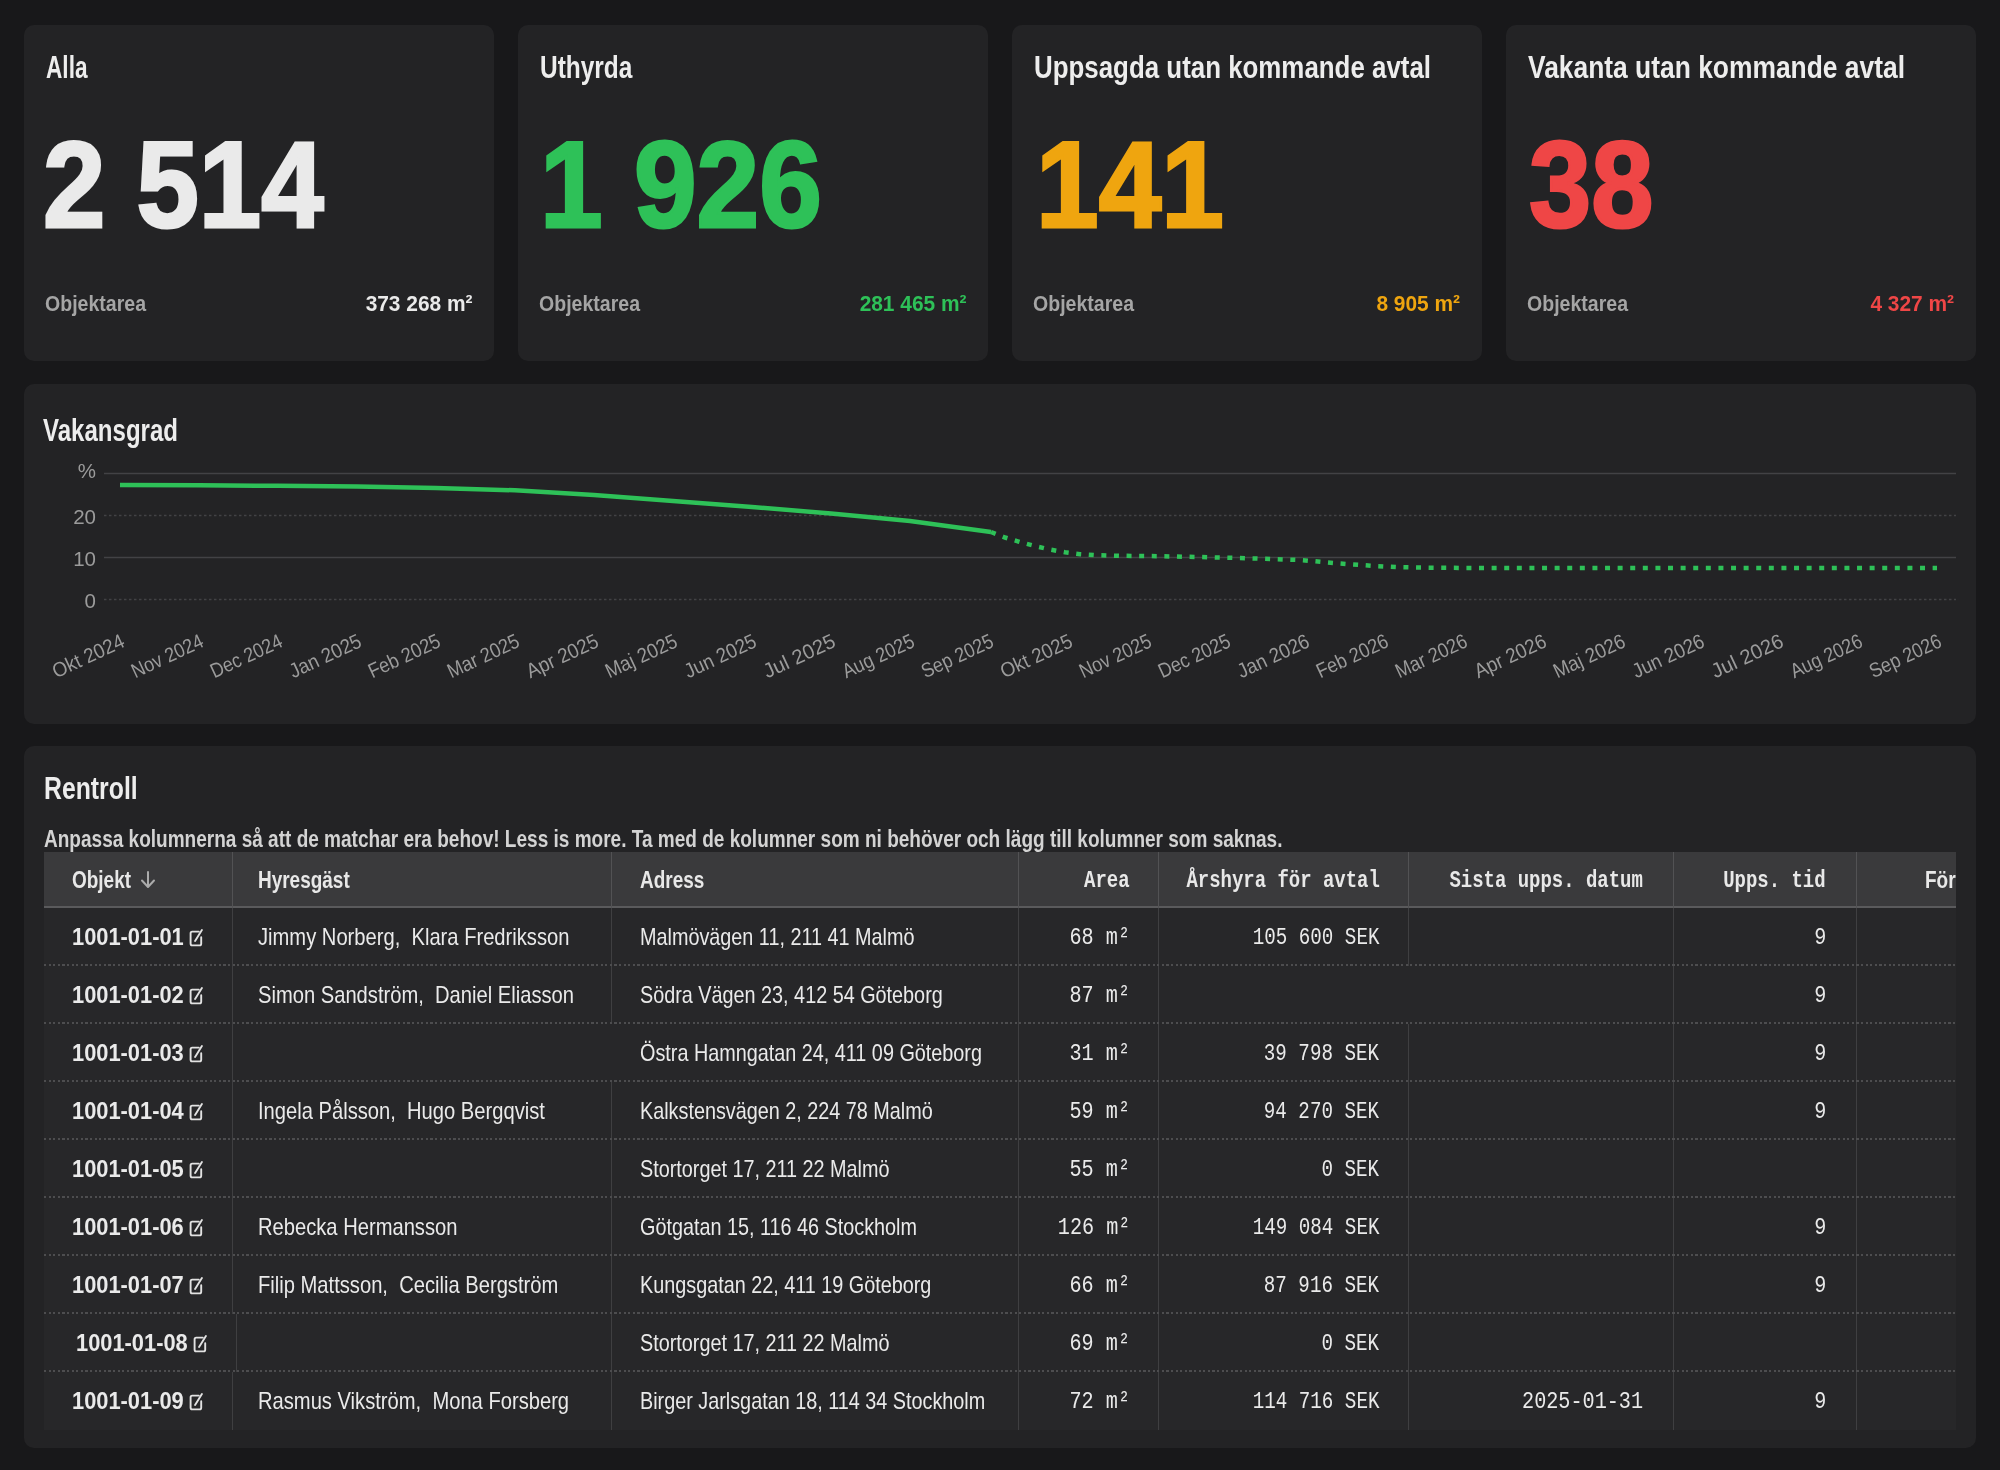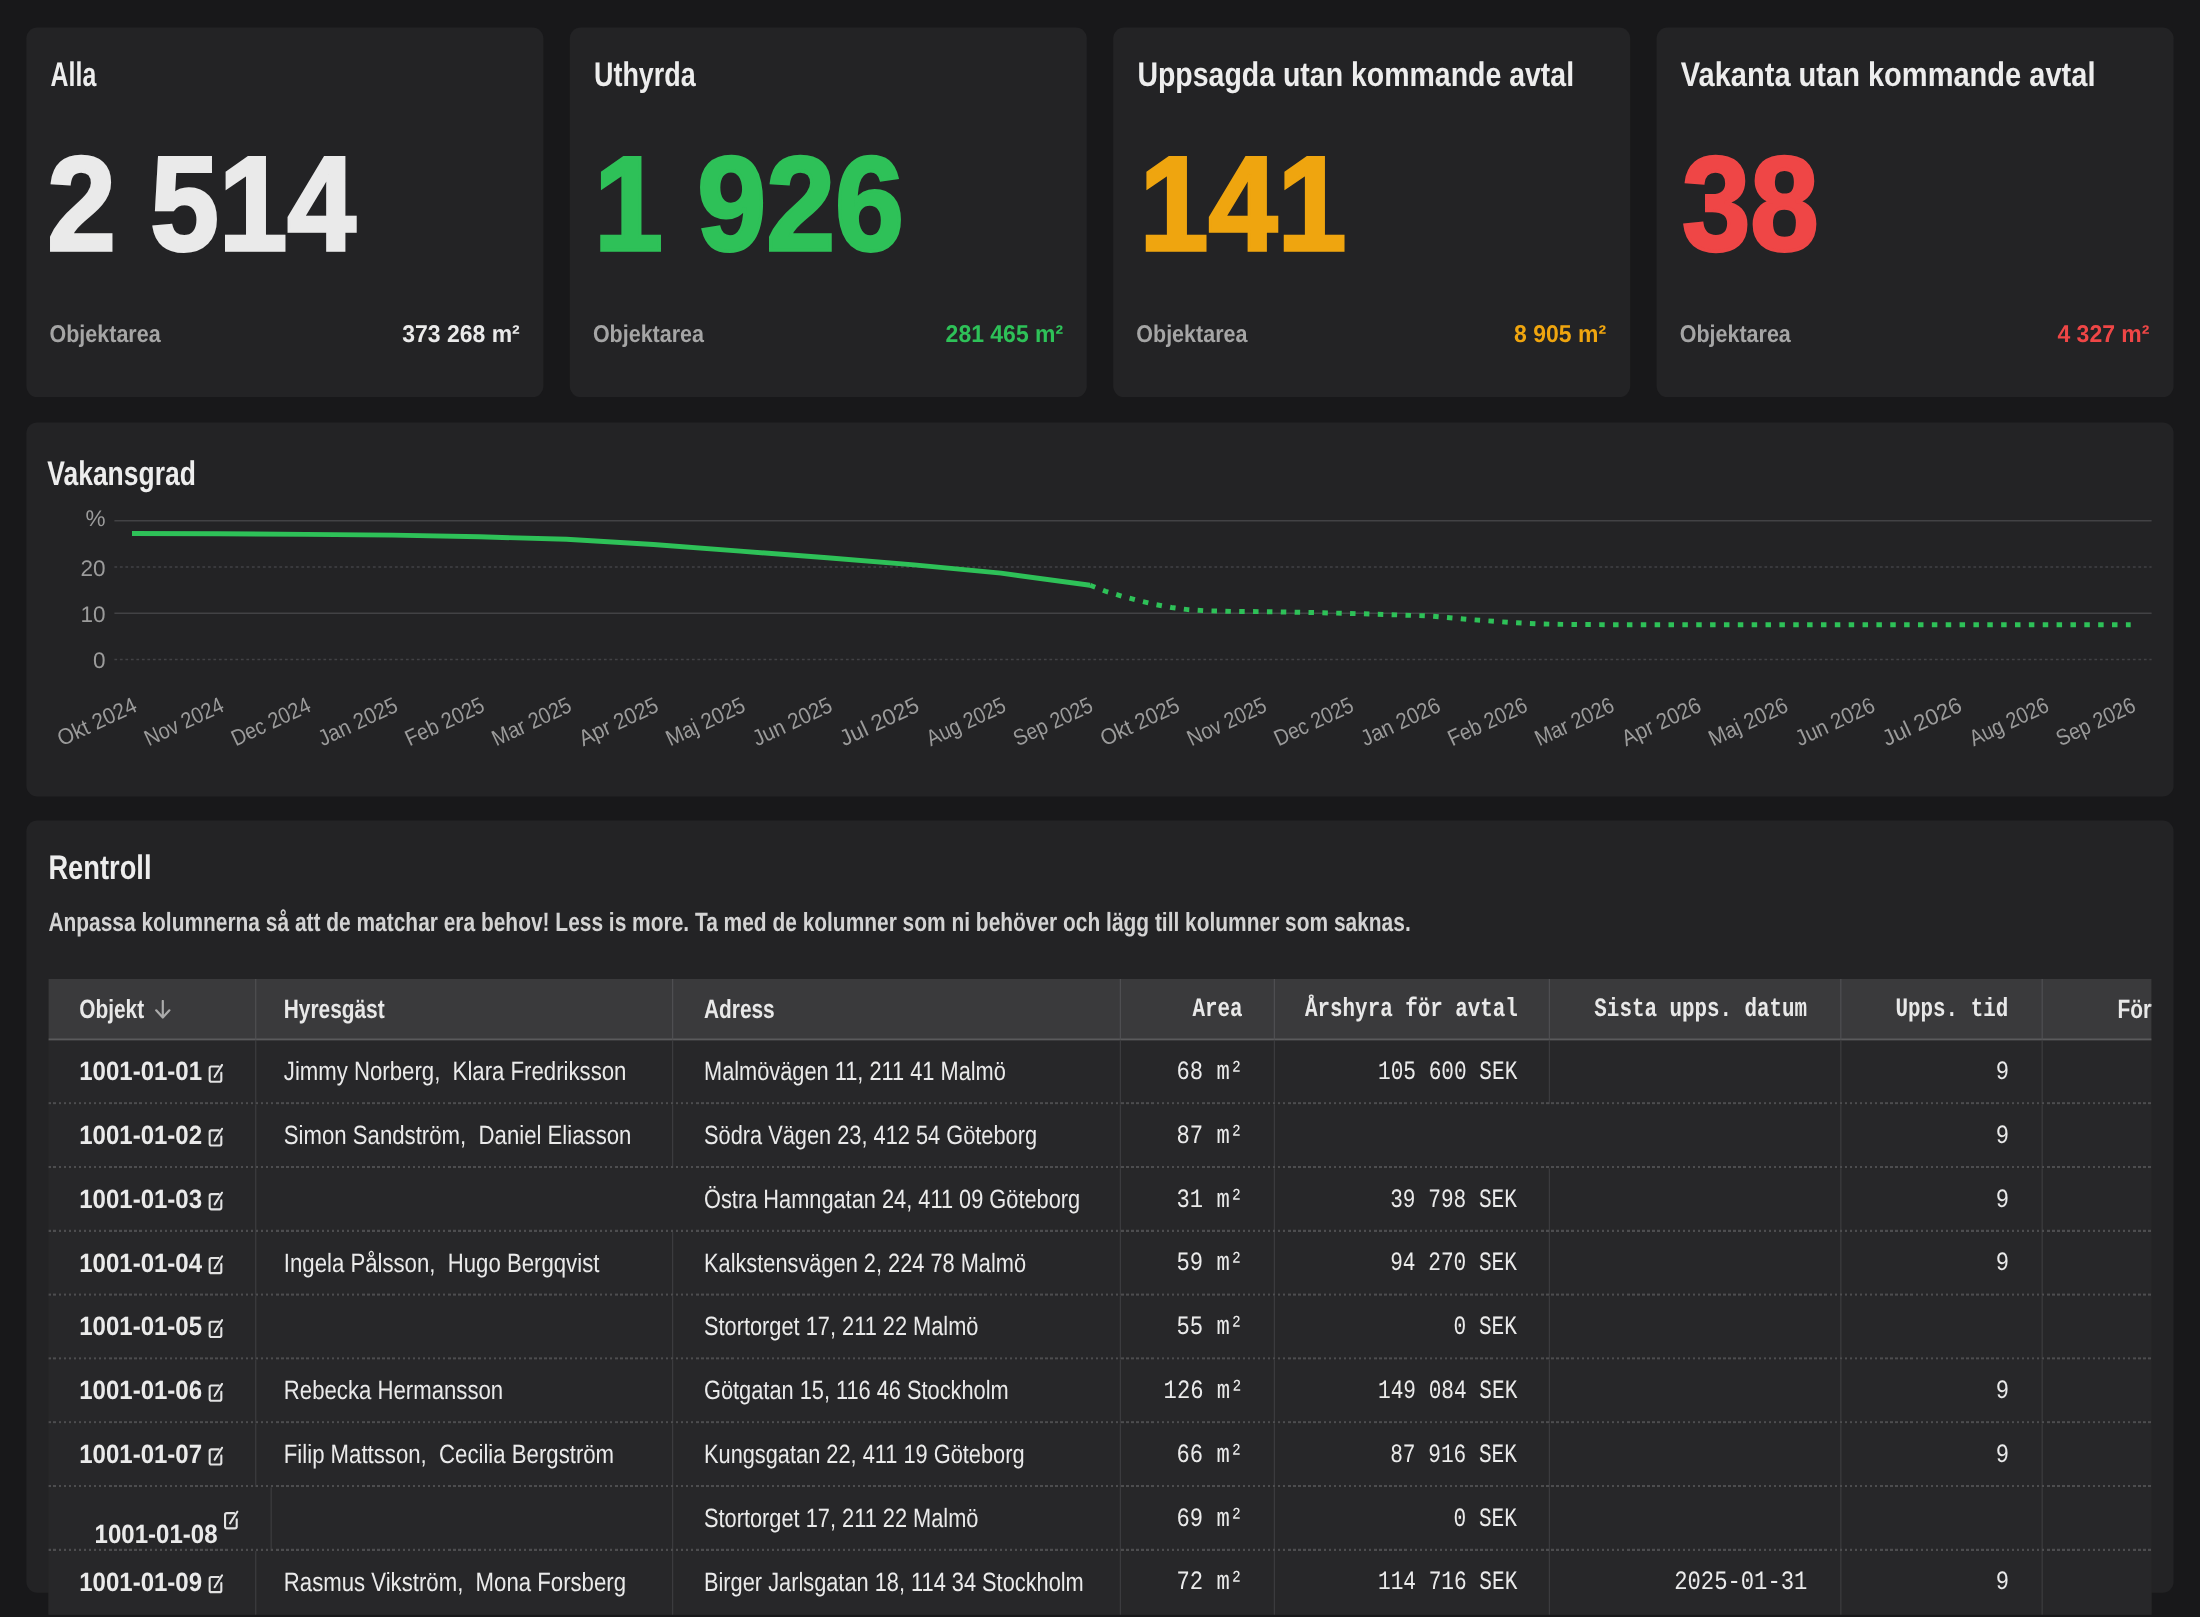--- a/index.html
+++ b/index.html
@@ -73,21 +73,21 @@
       <text x="1761" y="262" text-anchor="end" font-size="20.5" fill="#9b9b9b" textLength="77" lengthAdjust="spacingAndGlyphs" transform="rotate(-25 1761 262)">Jul 2026</text>
       <text x="1840" y="262" text-anchor="end" font-size="20.5" fill="#9b9b9b" textLength="77" lengthAdjust="spacingAndGlyphs" transform="rotate(-25 1840 262)">Aug 2026</text>
       <text x="1919" y="262" text-anchor="end" font-size="20.5" fill="#9b9b9b" textLength="77" lengthAdjust="spacingAndGlyphs" transform="rotate(-25 1919 262)">Sep 2026</text>
       <path d="M96 101 L175 101.3 L254 101.8 L333 102.5 L412 104 L491 106.3 L570 111 L649 117 L728 123 L807 129.5 L886 137 L967 148" fill="none" stroke="#2ec158" stroke-width="4.5" stroke-linejoin="round"></path>
       <path d="M967 148 L981 153.5 L996 158 L1011 162 L1026 165.5 L1041 168.3 L1056 170.2 L1071 171.2 L1096 171.8 L1136 172.2 L1176 173 L1226 174.3 L1276 176 L1316 179.5 L1351 182 L1376 183.2 L1396 183.6 L1436 183.9 L1496 184 L1596 184 L1696 184 L1796 184 L1913 184" fill="none" stroke="#2ec158" stroke-width="4.5" stroke-dasharray="5 7.6"></path>
     </svg>
   </div>
 
 <style>
   #tablep{top:746px;height:702px;}
-  #rtable{position:absolute;left:20px;top:106px;width:1912px;overflow:hidden;background:#272729;margin-top:38px;}
+  #rtable{position:absolute;left:20px;top:106px;width:1912px;overflow:hidden;background:#272729;}
   .trow{position:relative;height:58px;background:#272729;}
   .thead{height:56px;background:#3a3a3c;box-shadow:inset 0 -2px 0 #5a5a5c;}
   .rsep{position:absolute;left:0;right:0;bottom:0;height:2px;background-image:repeating-linear-gradient(90deg,#4d4d4f 0 2.2px,transparent 2.2px 4.6px);}
   .cell{position:absolute;top:0;bottom:0;display:flex;align-items:center;font-size:24px;color:#eaeaea;white-space:pre;overflow:hidden;}
   .cell > .t{transform-origin:0 50%;}
   .cell.r{justify-content:flex-end;font-family:Liberation Mono, monospace;}
   .cell.r > .t{transform-origin:100% 50%;}
   .thead .cell{font-size:24px;font-weight:700;color:#e8e8e8;}
   .vs{border-right:1.5px solid #3f3f41;}
   .thead .vs{border-right:1.5px solid #525254;}
@@ -198,21 +198,21 @@
         <div class="cell vs" style="left:188px;width:379px;"><span class="t" style="transform:scaleX(0.84);margin-left:26px">Filip Mattsson,&nbsp; Cecilia Bergström</span></div>
         <div class="cell vs" style="left:567px;width:406.5px;"><span class="t" style="transform:scaleX(0.825);margin-left:29px">Kungsgatan 22, 411 19 Göteborg</span></div>
         <div class="cell vs r" style="left:973.5px;width:140.0px;"><span class="t" style="transform:scaleX(0.84);margin-right:27.5px">66 m²</span></div>
         <div class="cell vs r" style="left:1113.5px;width:250.5px;"><span class="t" style="transform:scaleX(0.8);margin-right:28.5px">87 916 SEK</span></div>
         <div class="cell vs r" style="left:1364px;width:265px;"></div>
         <div class="cell vs r" style="left:1629px;width:183px;"><span class="t" style="transform:scaleX(0.84);margin-right:30px">9</span></div>
         <div class="cell " style="left:1812px;width:240px;"></div>
         <div class="rsep"></div>
       </div>
       <div class="trow">
-        <div class="cell vs" style="left:14px;width:188px;align-items:flex-end;"><span class="t" style="transform:scaleX(0.91);margin-left:28px;font-weight:700">1001-01-08</span><svg width="14" height="19" viewBox="0 0 14 19" fill="none" stroke="#e2e2e2" stroke-width="1.9" stroke-linecap="round" stroke-linejoin="round" style="position:absolute;left:145px;top:21px">
+        <div class="cell vs" style="left:4px;width:188px;"><span class="t" style="transform:scaleX(0.91);margin-left:28px;font-weight:700">1001-01-08</span><svg width="14" height="19" viewBox="0 0 14 19" fill="none" stroke="#e2e2e2" stroke-width="1.9" stroke-linecap="round" stroke-linejoin="round" style="position:absolute;left:145px;top:21px">
             <path d="M9.8 2.6H3.2c-.9 0-1.6.7-1.6 1.6v10.6c0 .9.7 1.6 1.6 1.6h7.4c.9 0 1.6-.7 1.6-1.6V8.2"></path>
             <path d="M12.9 1.1 6.1 11.9"></path>
           </svg></div>
         <div class="cell vs" style="left:188px;width:379px;"></div>
         <div class="cell vs" style="left:567px;width:406.5px;"><span class="t" style="transform:scaleX(0.825);margin-left:29px">Stortorget 17, 211 22 Malmö</span></div>
         <div class="cell vs r" style="left:973.5px;width:140.0px;"><span class="t" style="transform:scaleX(0.84);margin-right:27.5px">69 m²</span></div>
         <div class="cell vs r" style="left:1113.5px;width:250.5px;"><span class="t" style="transform:scaleX(0.8);margin-right:28.5px">0 SEK</span></div>
         <div class="cell vs r" style="left:1364px;width:265px;"></div>
         <div class="cell vs r" style="left:1629px;width:183px;"></div>
         <div class="cell " style="left:1812px;width:240px;"></div>

